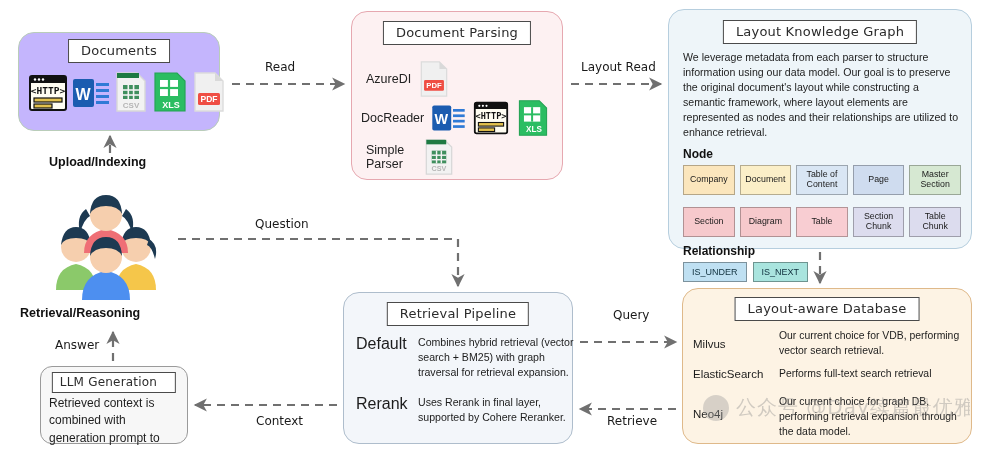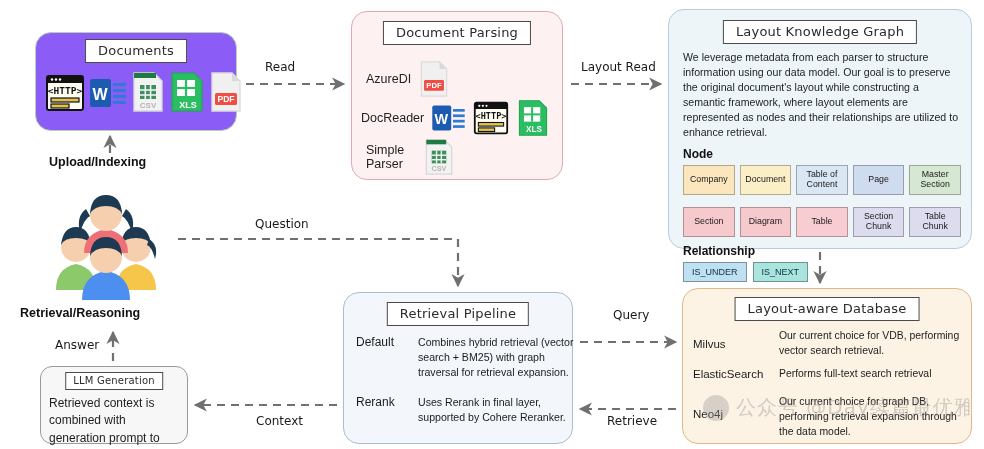--- a/index.html
+++ b/index.html
@@ -24,21 +24,21 @@
     font-family:"DejaVu Sans", sans-serif;
     font-size:13px;
     color:#2b2b2b;
     padding:3px 12px 4px 12px;
     white-space:nowrap;
     letter-spacing:.2px;
   }
 
   
   #documents{left:18px;top:32px;width:202px;height:99px;
-    background:#8b5cf6;border:1.6px solid #b9cdb9;margin-left:17px;}
+    background:#c4b5fd;border:1.6px solid #b9cdb9;}
   #documents .hdr{top:6px;}
   .doc-icons{position:absolute;left:10px;top:38px;display:flex;gap:6px;align-items:flex-end;}
 
   
   #parsing{left:351px;top:11px;width:212px;height:169px;
     background:#fdf1f2;border:1.6px solid #e6a8b0;}
   #parsing .hdr{top:9px;}
   .parser-row{position:absolute;display:flex;align-items:center;gap:8px;}
   .parser-lbl{font-size:12.5px;color:#222;line-height:1.15;}
 
@@ -66,35 +66,35 @@
   .rbadge{
     border:1px solid rgba(0,0,0,.35);
     font-size:9px;padding:4px 8px;color:#10303d;
   }
 
   
   #pipeline{left:343px;top:292px;width:230px;height:152px;
     background:#f3f6fa;border:1.6px solid #aebdcc;}
   #pipeline .hdr{top:9px;}
   .pl-row{position:absolute;display:flex;gap:10px;align-items:flex-start;}
-  .pl-key{width:52px;font-size:12px;color:#1c1c1c;flex:none;}
+  .pl-key{width:52px;font-size:16px;color:#1c1c1c;flex:none;}
   .pl-val{font-size:10.6px;line-height:1.42;color:#1c1c1c;width:158px;}
 
   
   #database{left:682px;top:288px;width:290px;height:156px;
     background:#fdf3e4;border:1.6px solid #dfb98a;}
   #database .hdr{top:8px;}
   .db-row{position:absolute;display:flex;gap:8px;align-items:flex-start;}
   .db-key{width:78px;font-size:11.5px;color:#1c1c1c;flex:none;text-align:left;}
   .db-val{font-size:10.4px;line-height:1.43;color:#1c1c1c;width:190px;}
 
   
   #llm{left:40px;top:366px;width:148px;height:78px;
     background:#f7f7f7;border:1.4px solid #9a9a9a;border-radius:12px;}
-  #llm .hdr{top:5px;font-size:10px;padding:2px 7px 3px 7px;}
+  #llm .hdr{top:5px;font-size:12px;padding:2px 18px 3px 7px;}
   #llm .body{position:absolute;left:8px;top:28px;width:132px;}
   #llm .para{font-size:12px;line-height:1.45;}
 
   
   .alabel{
     position:absolute;
     font-family:"DejaVu Sans", sans-serif;
     font-size:12px;color:#1a1a1a;white-space:nowrap;
   }
   .boldlabel{

